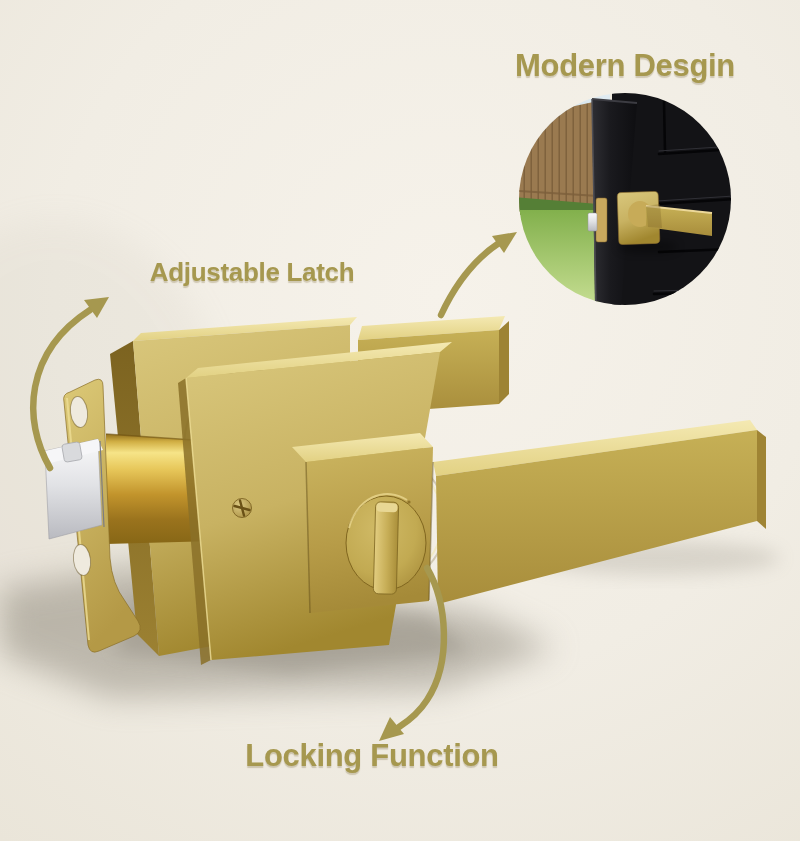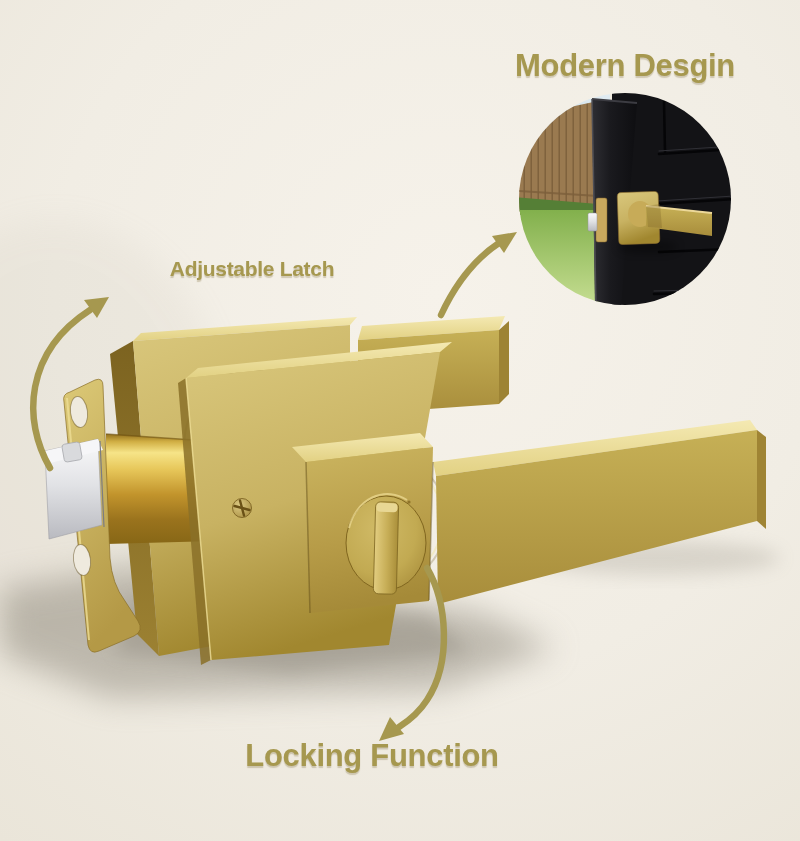--- a/index.html
+++ b/index.html
@@ -13,21 +13,21 @@
     position:absolute;
     color:#a6984f;
     font-weight:bold;
     font-size:31px;
     letter-spacing:-0.3px;
     white-space:nowrap;
     transform:translateX(-50%);
     text-shadow:0 2px 1px rgba(120,100,45,.28);
   }
   .label.modern{left:625px;top:48px;}
-  .label.latch{left:252px;top:257px;font-size:21px;}
+  .label.latch{left:252px;top:257px;font-size:26px;}
   .label.locking{left:372px;top:738px;}
 </style>
 </head>
 <body>
 
 <div class="canvas">
 
 <svg class="scene" width="800" height="841" viewBox="0 0 800 841">
   <defs>
     <linearGradient id="gGoldFace" x1="0" y1="0" x2="0.25" y2="1">

